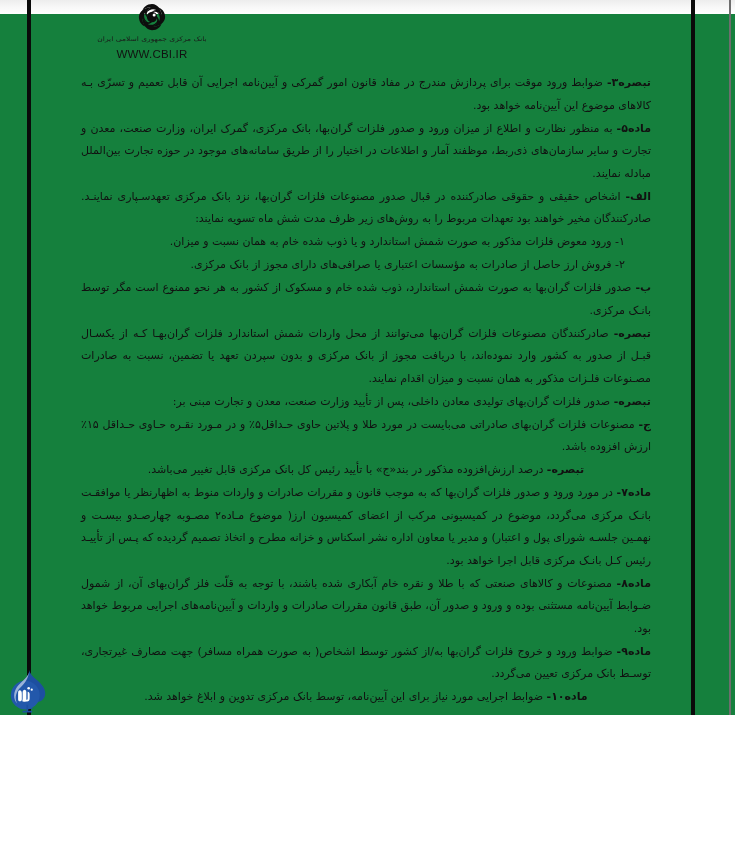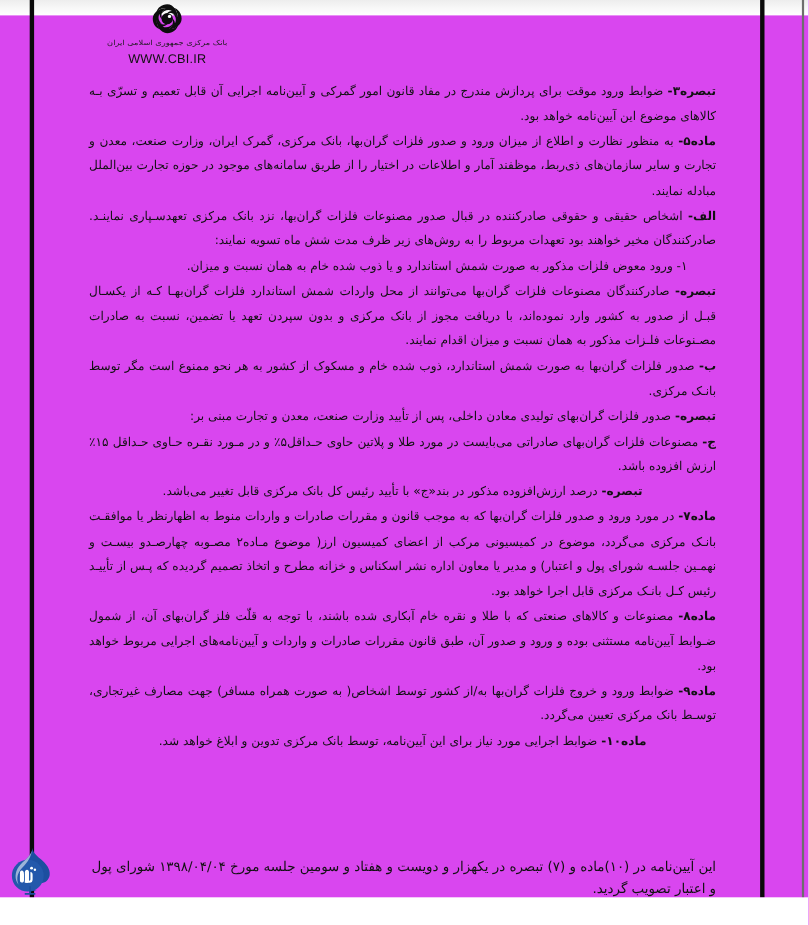--- a/index.html
+++ b/index.html
@@ -4,22 +4,22 @@
 <style>
   html, body {
     margin: 0;
     padding: 0;
     background: #ffffff;
   }
 
   #page {
     position: relative;
     width: 735px;
-    height: 816px;
-    background: #d946ef;
+    height: 715px;
+    background: #15803d;
     overflow: hidden;
     font-family: "DejaVu Sans", "Liberation Sans", sans-serif;
   }
 
   
   .scan-line {
     position: absolute;
     top: 0;
     bottom: 0;
     background: #0a0a0a;
@@ -198,27 +198,30 @@
 
 
     <p class="para">
       <span class="lead">الف-</span><span> اشخاص حقیقی و حقوقی صادرکننده در قبال صدور مصنوعات فلزات گران‌بها، نزد بانک مرکزی تعهدسـپاری نماینـد. صادرکنندگان مخیر خواهند بود تعهدات مربوط را به روش‌های زیر ظرف مدت شش ماه تسویه نمایند:</span>
     </p>
 
     <p class="para indent-num">
       <span>۱-</span><span>  ورود معوض فلزات مذکور به صورت شمش استاندارد و یا ذوب شده خام به همان نسبت و میزان.</span>
     </p>
 
+    <p class="para indent-num">
+      <span>۲-</span><span>  فروش ارز حاصل از صادرات به مؤسسات اعتباری یا صرافی‌های دارای مجوز از بانک مرکزی.</span>
+    </p>
+
+    <p class="para">
+      <span class="lead">ب-</span><span> صدور فلزات گران‌بها به صورت شمش استاندارد، ذوب شده خام و مسکوک از کشور به هر نحو ممنوع است مگر توسط بانـک مرکزی.</span>
+    </p>
 
     <p class="para">
       <span class="lead">تبصره-</span><span> صادرکنندگان مصنوعات فلزات گران‌بها می‌توانند از محل واردات شمش استاندارد فلزات گران‌بهـا کـه از یکسـال قبـل از صدور به کشور وارد نموده‌اند، با دریافت مجوز از بانک مرکزی و بدون سپردن تعهد یا تضمین، نسبت به صادرات مصـنوعات فلـزات مذکور به همان نسبت و میزان اقدام نمایند.</span>
-    </p>
-
-    <p class="para">
-      <span class="lead">ب-</span><span> صدور فلزات گران‌بها به صورت شمش استاندارد، ذوب شده خام و مسکوک از کشور به هر نحو ممنوع است مگر توسط بانـک مرکزی.</span>
     </p>
 
     <p class="para">
       <span class="lead">تبصره-</span><span> صدور فلزات گران‌بهای تولیدی معادن داخلی، پس از تأیید وزارت صنعت، معدن و تجارت مبنی بر:</span>
     </p>
 
 
     <p class="para">
       <span class="lead">ج-</span><span> مصنوعات فلزات گران‌بهای صادراتی می‌بایست در مورد طلا و پلاتین حاوی حـداقل۵٪ و در مـورد نقـره حـاوی حـداقل ۱۵٪ ارزش افزوده باشد.</span>
     </p>

